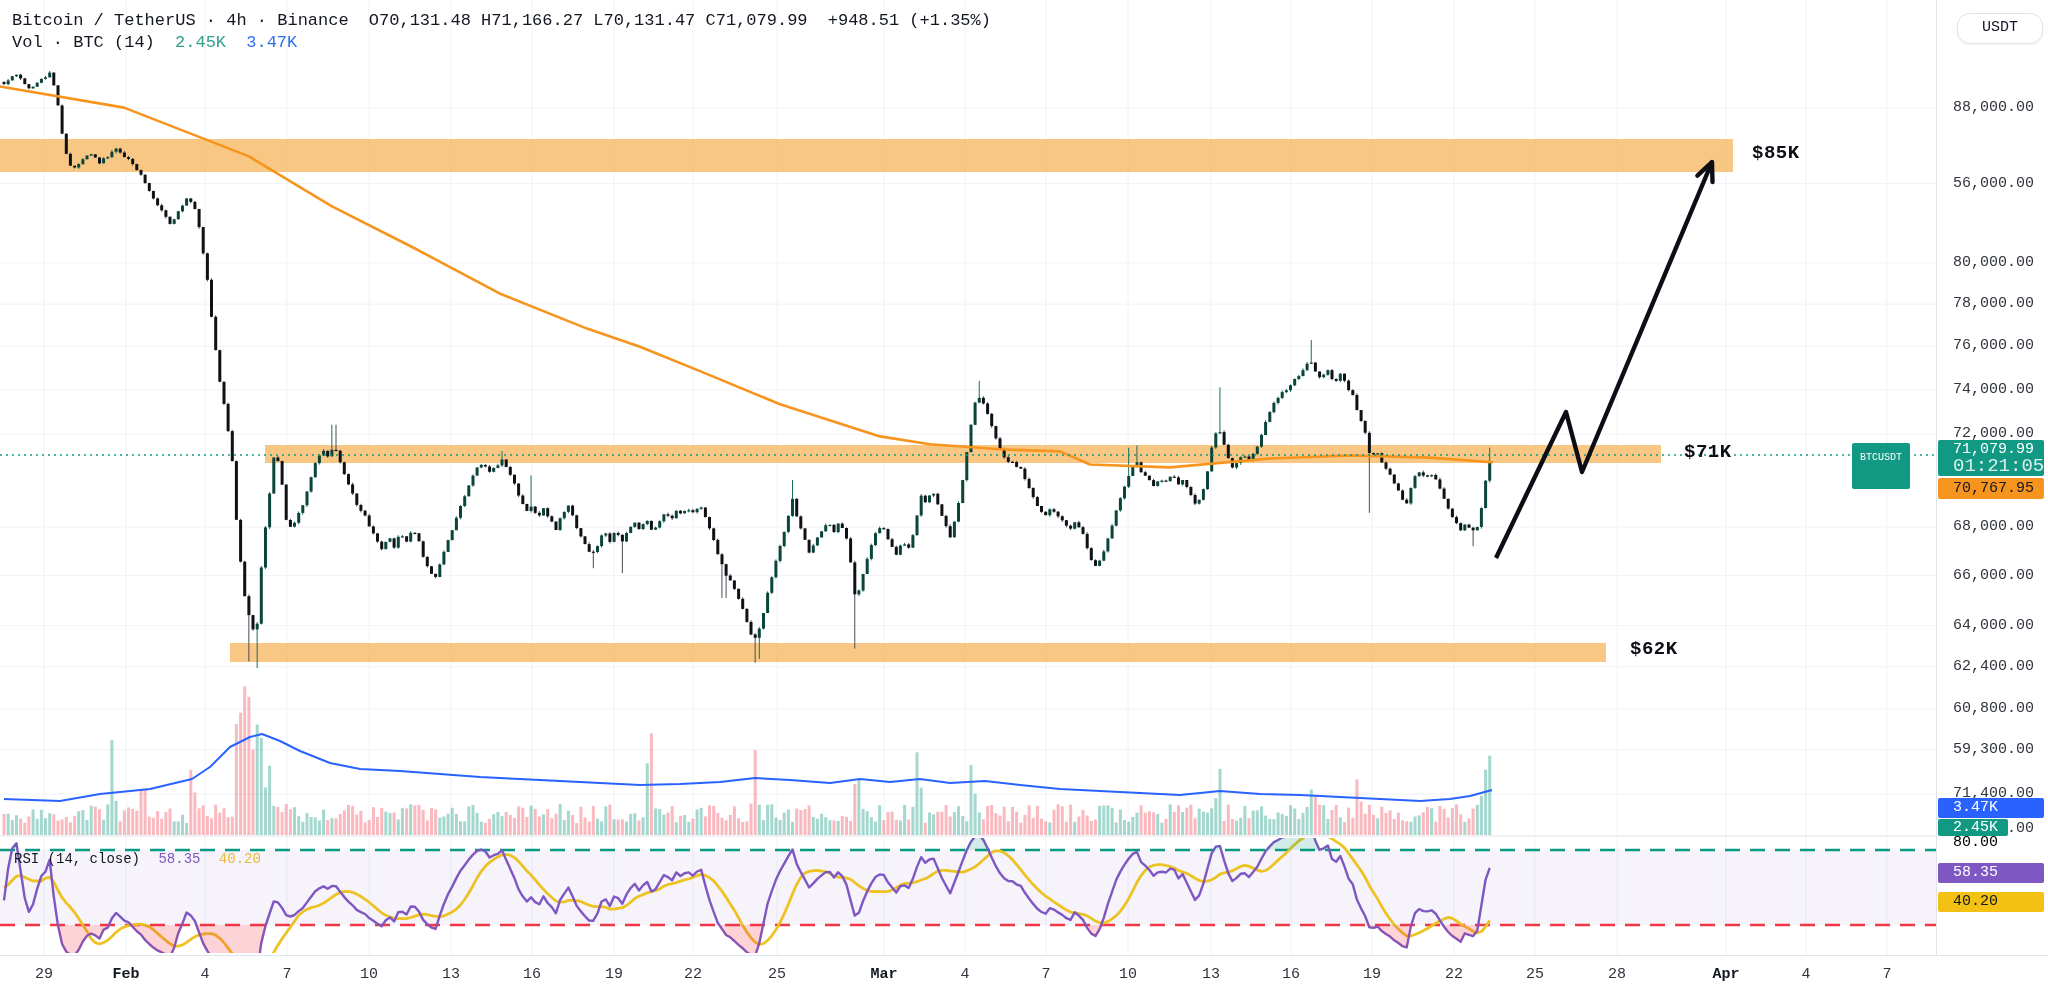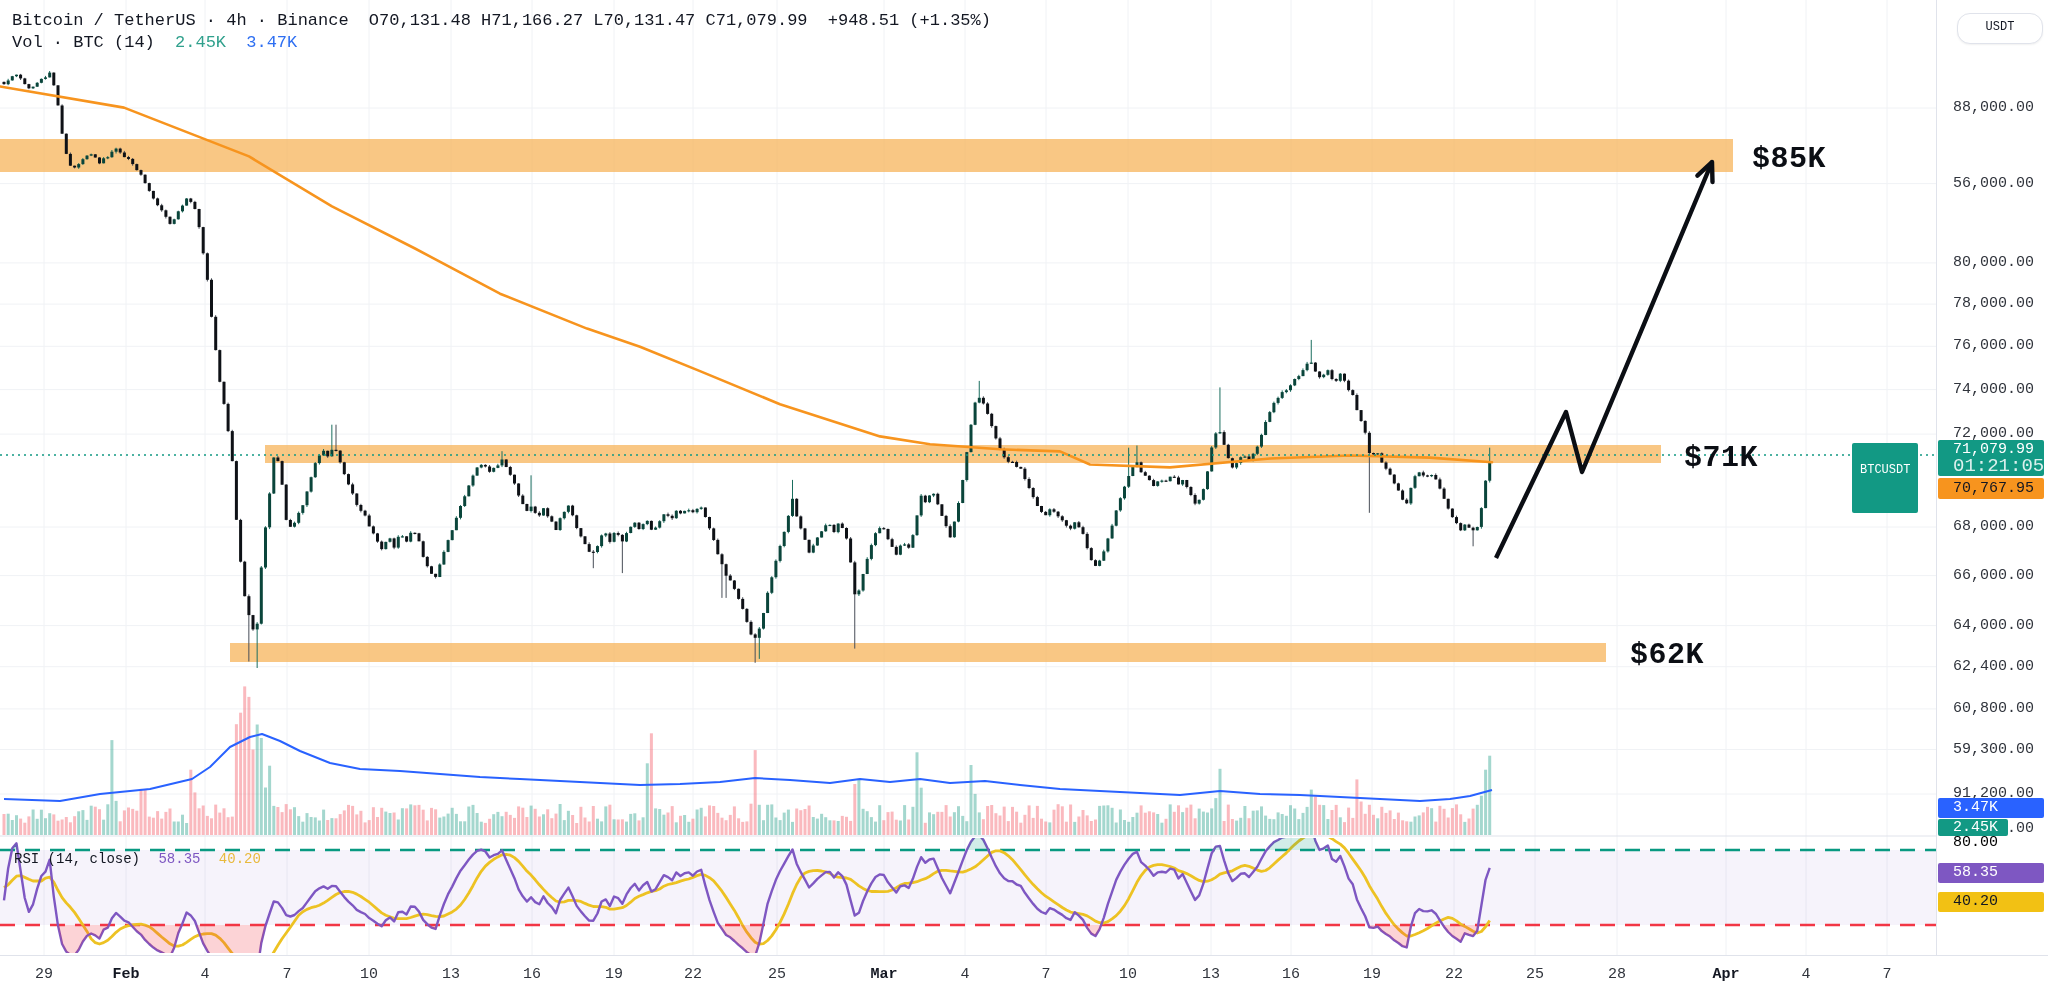--- a/index.html
+++ b/index.html
@@ -32,29 +32,29 @@
     padding:0 0 0 15px;box-sizing:border-box;color:#fff;}
   #price-badge{top:440px;height:36px;background:#129984;}
   #price-badge .l1{line-height:19px;}
   #price-badge .l2{line-height:15px;font-size:19px;color:rgba(255,255,255,.85);}
   #ema-badge{top:478px;height:21px;line-height:21px;background:#f7941e;color:#131722;}
   #volblue-badge{top:798px;height:20px;line-height:20px;background:#2962ff;}
   #volteal-badge{top:819px;height:17px;line-height:17px;background:#129984;width:70px;}
   #rsip-badge{top:863px;height:20px;line-height:20px;background:#7e57c2;}
   #rsiy-badge{top:892px;height:20px;line-height:20px;background:#f2c114;color:#131722;}
   #symbol-tag{position:absolute;left:1852px;top:443px;z-index:5;height:38px;line-height:22px;
-    background:#129984;color:#fff;font-size:12px;padding:16px 8px;border-radius:2px;}
+    background:#129984;color:#fff;font-size:10px;padding:4px 8px;border-radius:2px;}
   #hidden-frag{top:820px;color:#30343c;}
   #rsi80{top:834px;color:#000000;}
   
   #usdt-btn{position:absolute;left:1957px;top:13px;width:84px;height:29px;z-index:6;
-    background:#fff;border:1px solid #e0e3eb;border-radius:13px;color:#131722;font-size:12px;
+    background:#fff;border:1px solid #e0e3eb;border-radius:13px;color:#131722;font-size:15px;
     text-align:center;line-height:27px;box-shadow:0 1px 2px rgba(0,0,0,.06);}
   
-  .levellbl{z-index:6;font-size:30px;font-weight:700;color:#0b0e14;letter-spacing:.5px;}
+  .levellbl{z-index:6;font-size:19px;font-weight:700;color:#0b0e14;letter-spacing:.5px;}
   #lbl85{left:1752px;top:142px;}
   #lbl71{left:1684px;top:441px;}
   #lbl62{left:1630px;top:638px;}
   #chart-surface{position:absolute;left:0;top:0;width:1936px;height:955px;z-index:4;}
 </style>
 </head>
 <body>
 
 <div id="app">
   <svg id="chart-svg" width="2048" height="993">
@@ -1269,21 +1269,21 @@
     <div class="pricelbl" style="top: 295px;">78,000.00</div>
     <div class="pricelbl" style="top: 337px;">76,000.00</div>
     <div class="pricelbl" style="top: 381px;">74,000.00</div>
     <div class="pricelbl" style="top: 425px;">72,000.00</div>
     <div class="pricelbl" style="top: 518px;">68,000.00</div>
     <div class="pricelbl" style="top: 567px;">66,000.00</div>
     <div class="pricelbl" style="top: 617px;">64,000.00</div>
     <div class="pricelbl" style="top: 658px;">62,400.00</div>
     <div class="pricelbl" style="top: 700px;">60,800.00</div>
     <div class="pricelbl" style="top: 741px;">59,300.00</div>
-    <div class="pricelbl" style="top: 785px;">91,200.00</div>
+    <div class="pricelbl" style="top: 785px;">71,400.00</div>
     <div class="timelbl" style="left: 44px;">29</div>
     <div class="timelbl bold" style="left: 126px;">Feb</div>
     <div class="timelbl" style="left: 205px;">4</div>
     <div class="timelbl" style="left: 287px;">7</div>
     <div class="timelbl" style="left: 369px;">10</div>
     <div class="timelbl" style="left: 451px;">13</div>
     <div class="timelbl" style="left: 532px;">16</div>
     <div class="timelbl" style="left: 614px;">19</div>
     <div class="timelbl" style="left: 693px;">22</div>
     <div class="timelbl" style="left: 777px;">25</div>

